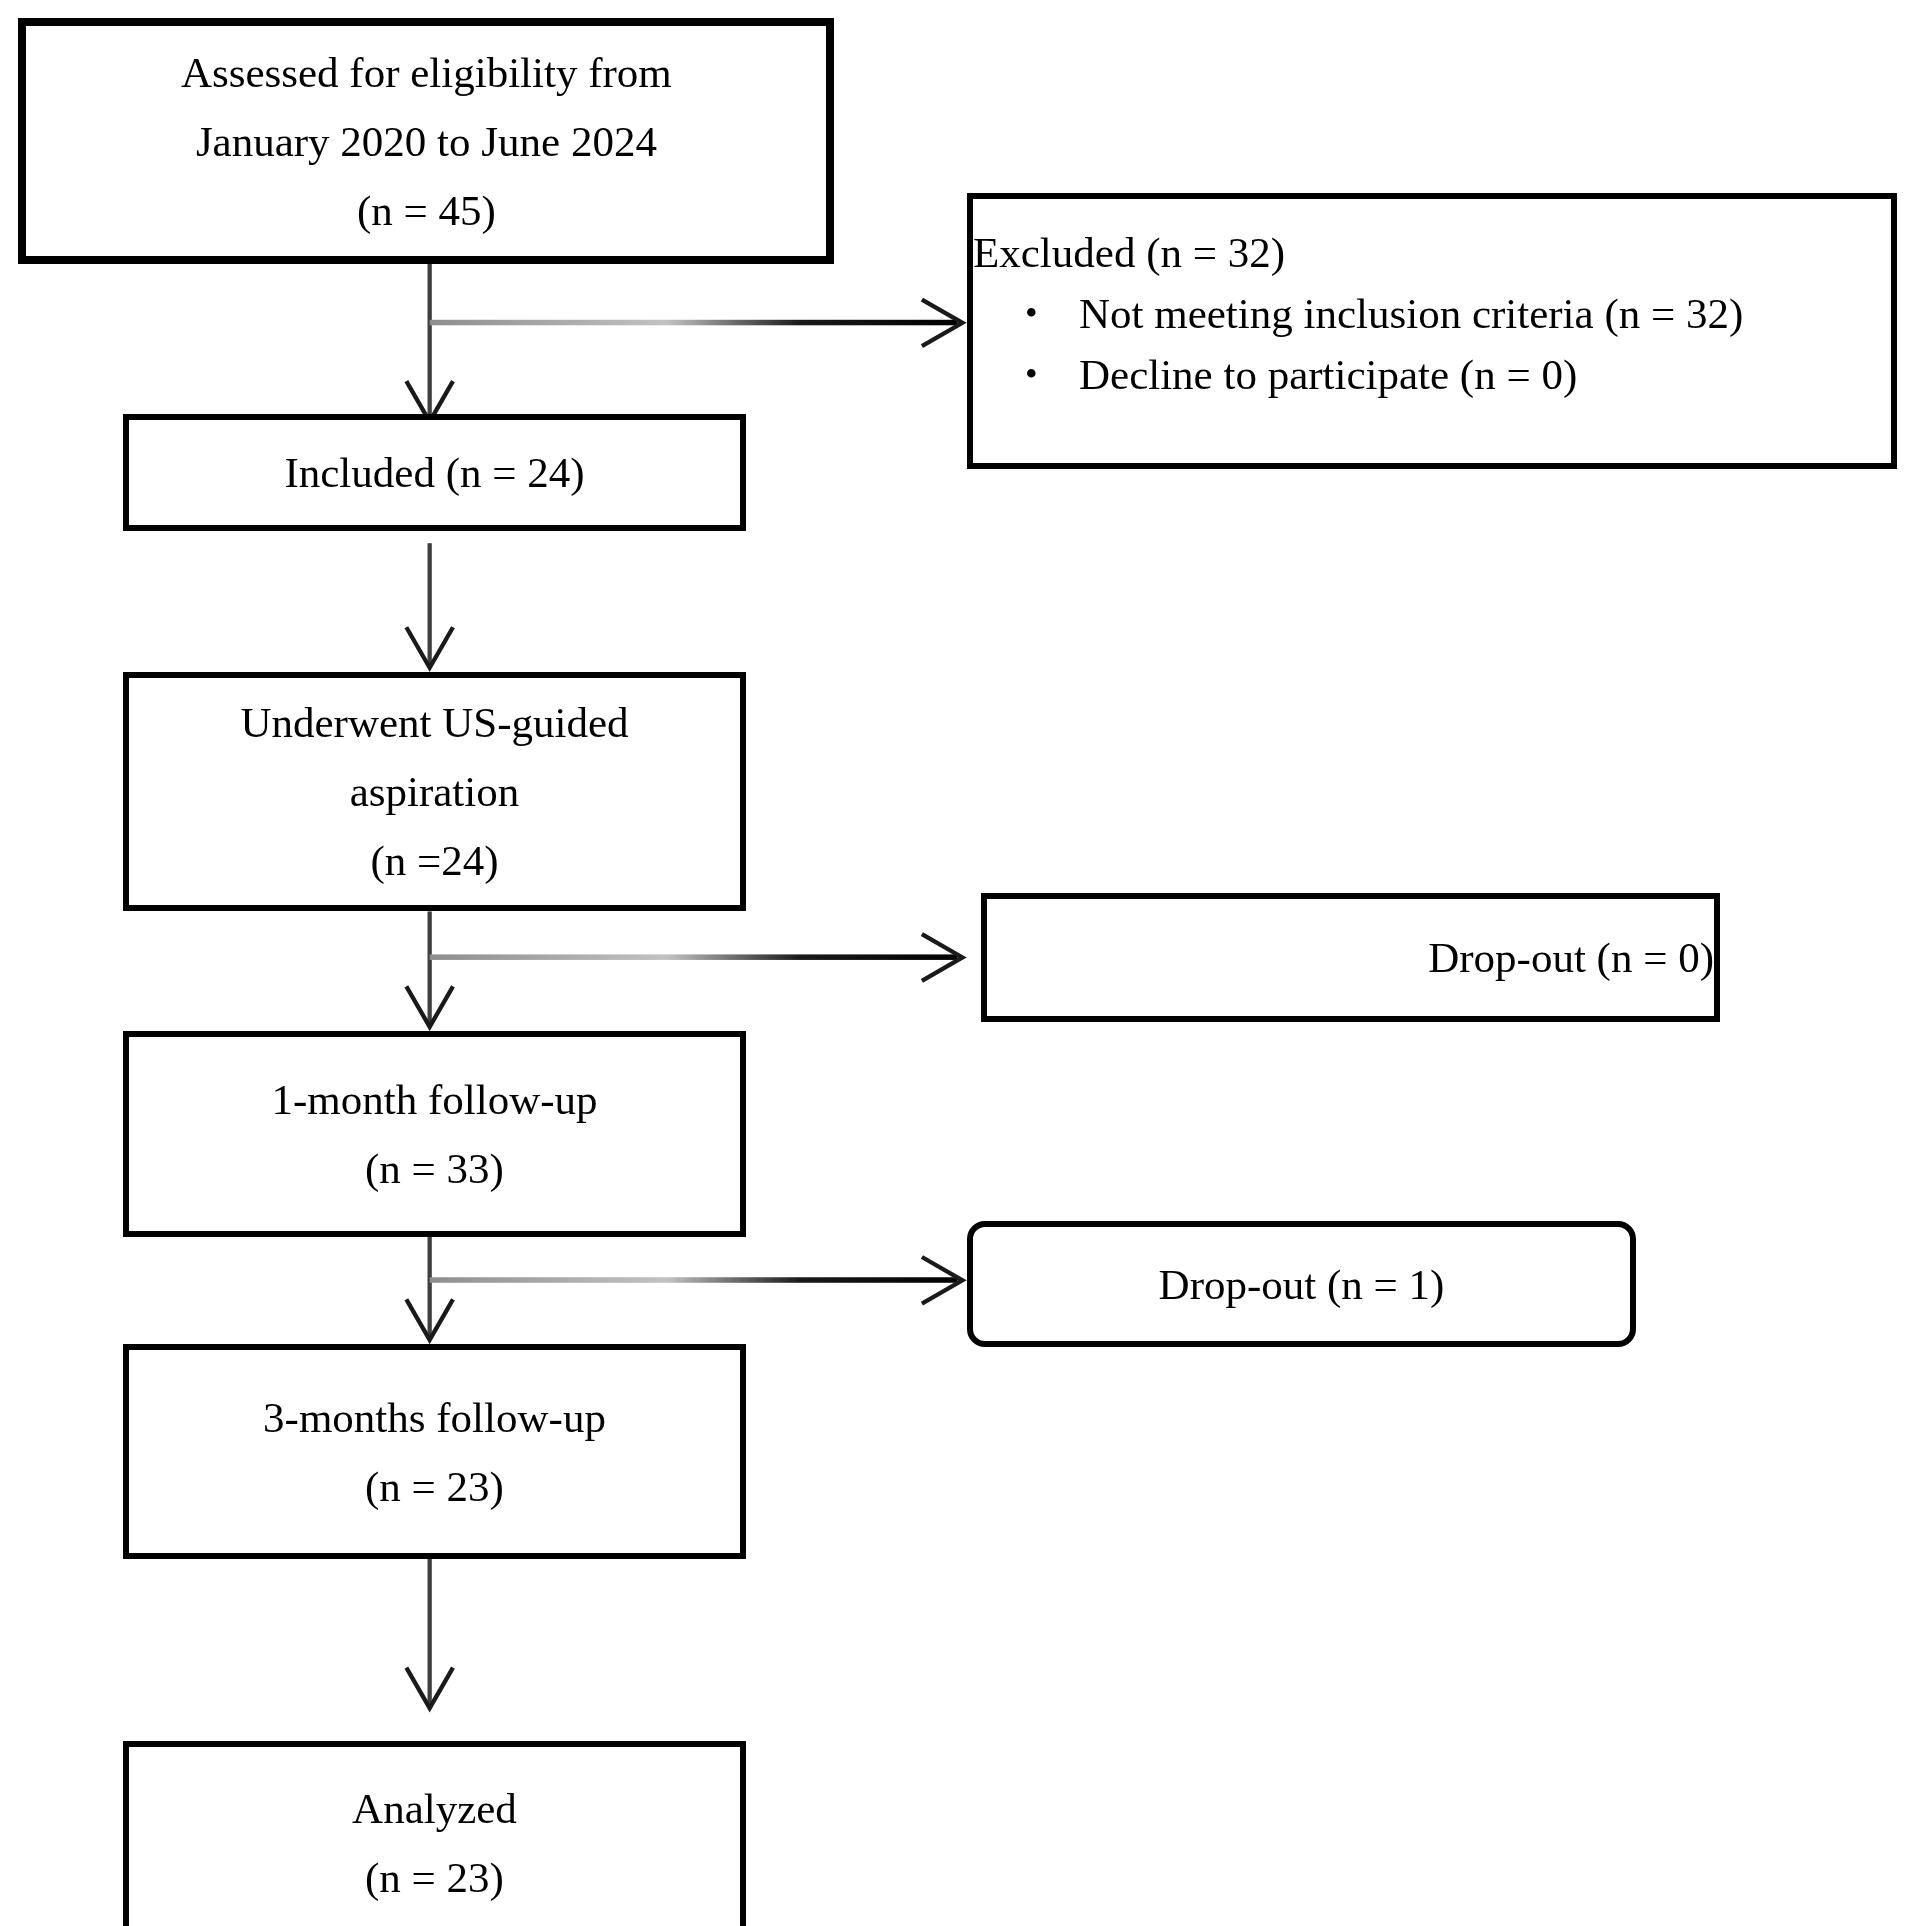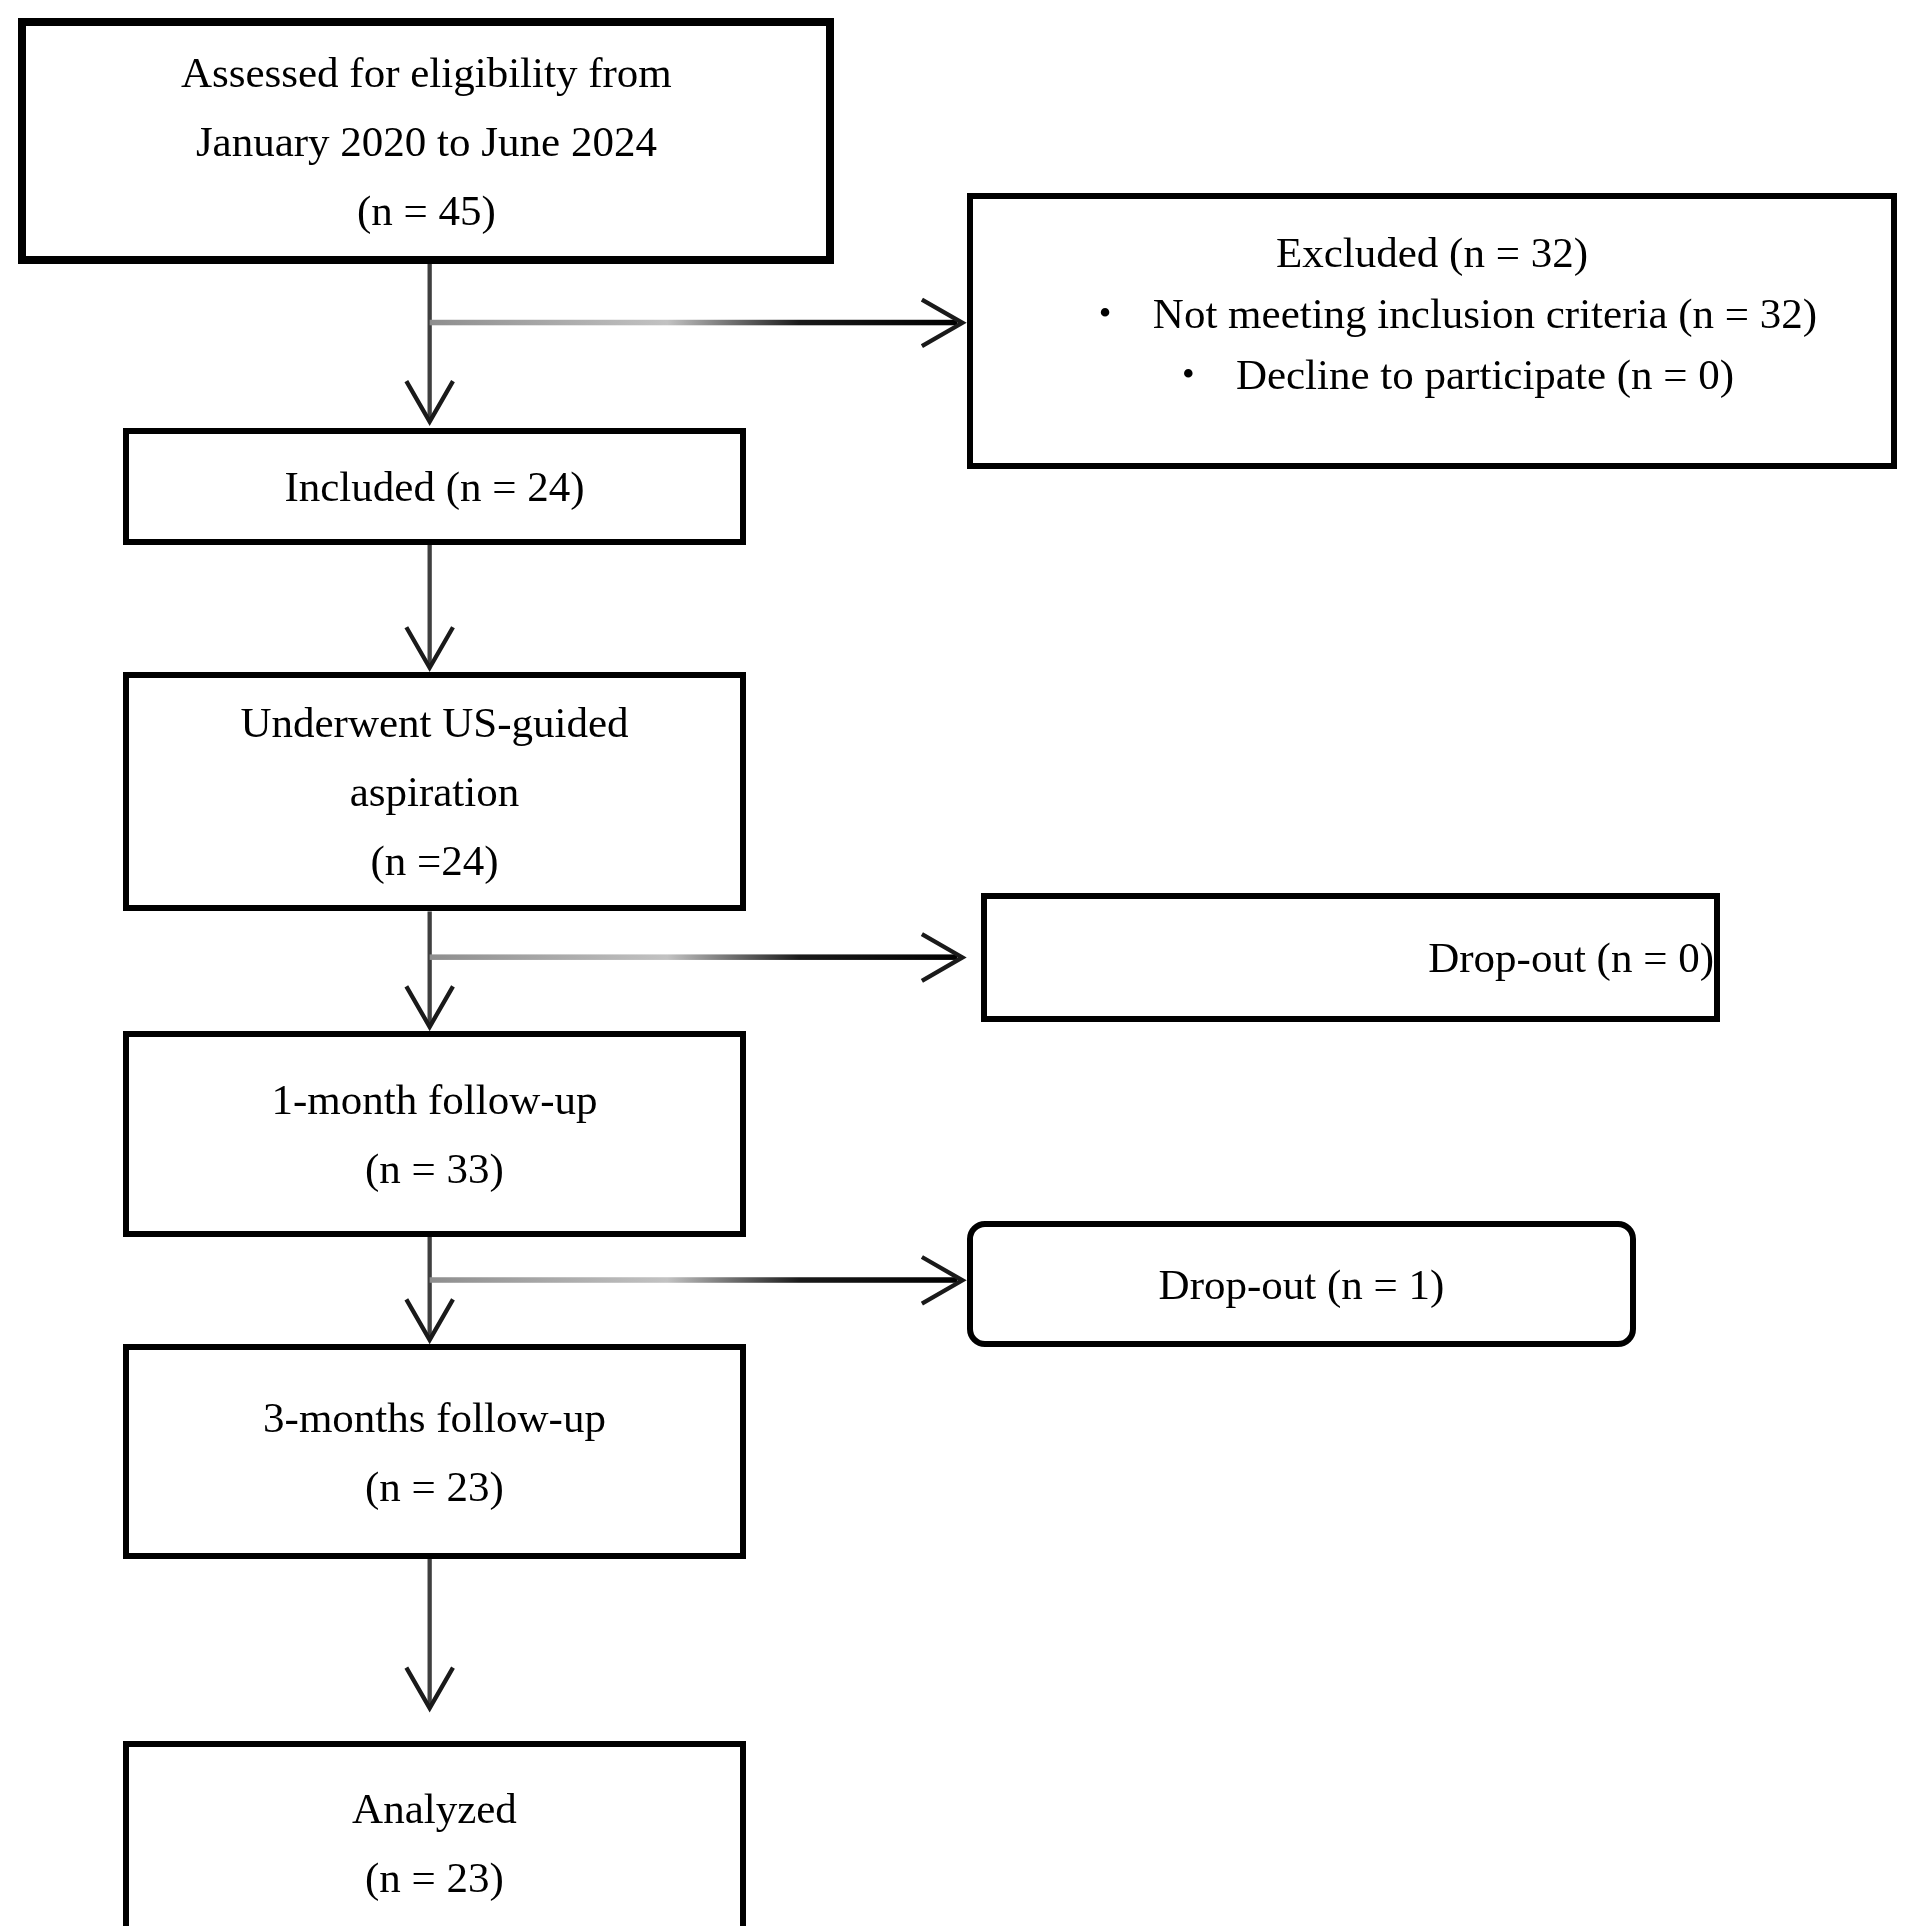--- a/index.html
+++ b/index.html
@@ -24,23 +24,23 @@
     display: flex;
     flex-direction: column;
     justify-content: center;
     align-items: center;
     text-align: center;
     font-size: 43px;
     line-height: 69px;
   }
   .box-assessed   { left: 18.4px;   top: 18.4px;   width: 816px; height: 246px; border-width: 8px; align-items: center; }
   .box-excluded   { left: 967px; top: 193px;  width: 930px; height: 276px;
-                    justify-content: flex-start; align-items: center;
+                    justify-content: flex-start; align-items: flex-start;
                     text-align: left; padding-top: 23px; line-height: 61px; }
-  .box-included   { left: 123px;  top: 428px;  width: 623px; height: 117px; }
+  .box-included   { left: 123px;  top: 414px;  width: 623px; height: 117px; }
   .box-us         { left: 123px;  top: 672px; width: 623px; height: 239px; }
   .box-dropout0   { left: 981px; top: 893px; width: 739px; height: 129px; align-items: flex-end; }
   .box-month1     { left: 123px;  top: 1031px; width: 623px; height: 206px; }
   .box-dropout1   { left: 967px; top: 1221px; width: 669px; height: 126px; border-radius: 18px; }
   .box-months3    { left: 123px;  top: 1344px; width: 623px; height: 215px; }
   .box-analyzed   { left: 123px;  top: 1713px; width: 623px; height: 203px; margin-top: 28px; }
 
   .ex-title { text-align: center; }
   .ex-item  { position: relative; padding-left: 106px; }
   .ex-item .bullet {

